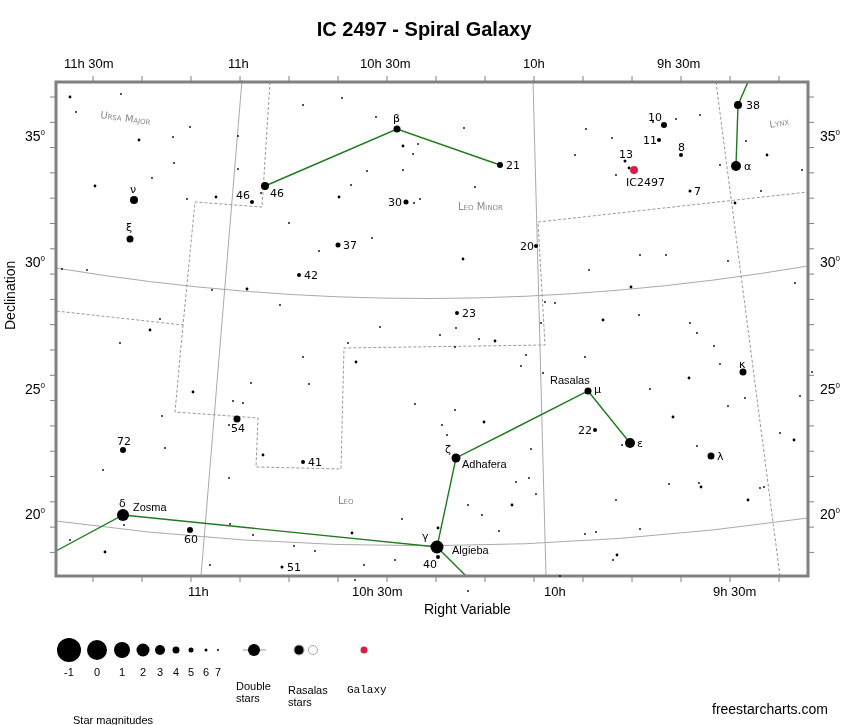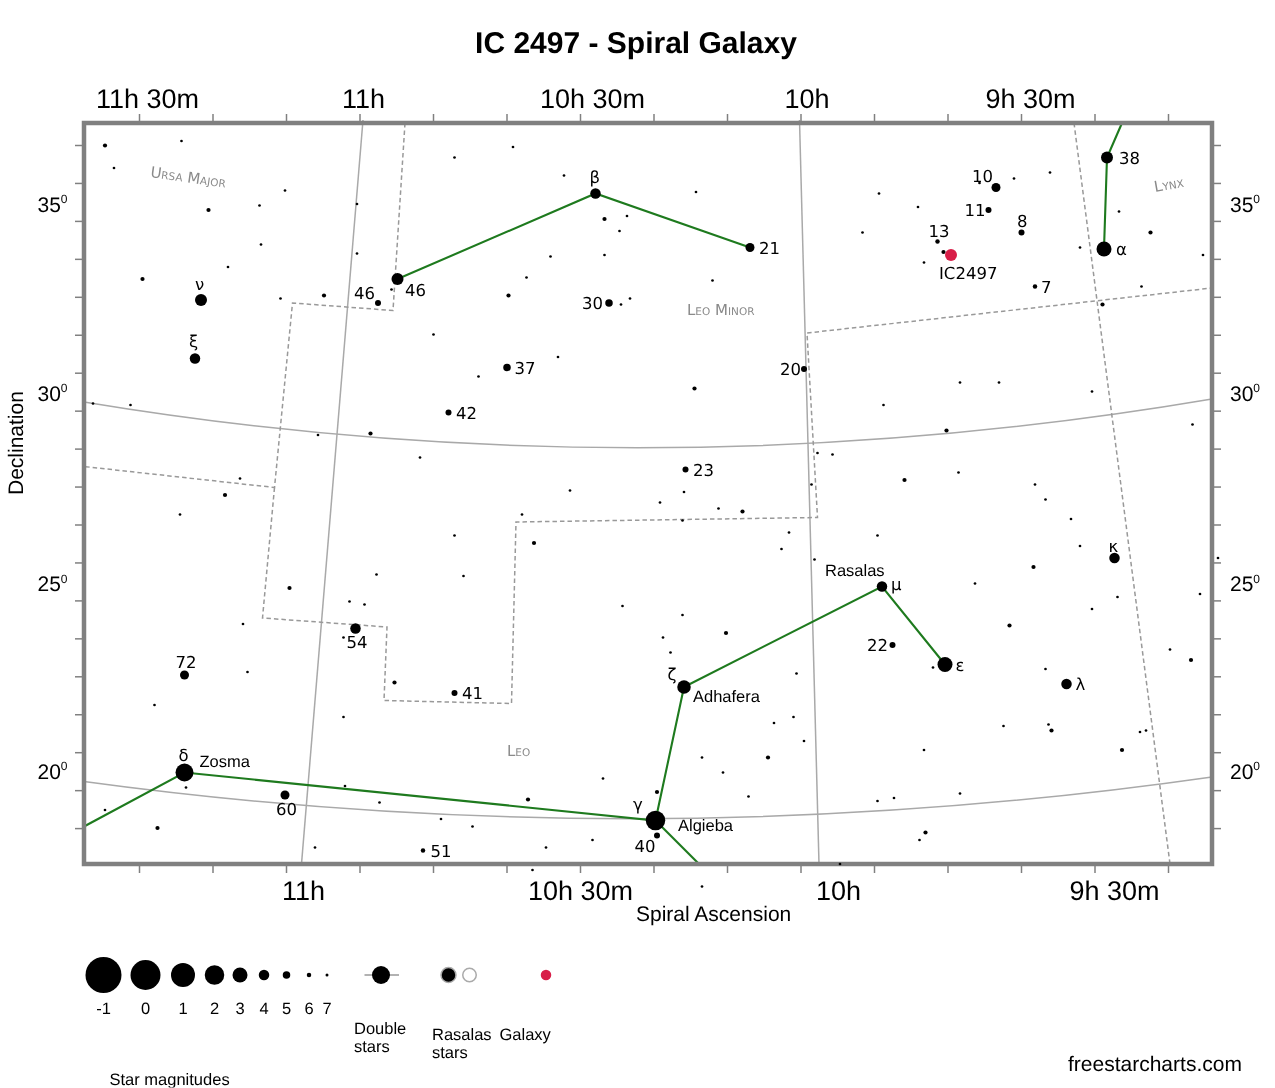--- a/index.html
+++ b/index.html
@@ -1,19 +1,19 @@
 <!DOCTYPE html>
 <html><head>
 <meta charset="utf-8">
 <style>
   html, body { margin: 0; padding: 0; background: #ffffff; }
   body { width: 850px; height: 725px; position: relative; overflow: hidden; font-family: "Liberation Sans", sans-serif; color: #000; }
   #title { position: absolute; left: 0; top: 18px; width: 848px; text-align: center; font-weight: bold; font-size: 20px; }
   #chart { position: absolute; left: 0; top: 0; }
-  .tick-label { position: absolute; font-size: 18px; white-space: nowrap; }
+  .tick-label { position: absolute; font-size: 13px; white-space: nowrap; }
   .axis-title { position: absolute; font-size: 14px; white-space: nowrap; }
   #dec-title { left: 2px; top: 330px; transform: rotate(-90deg); transform-origin: left top; }
   #ra-title { left: 424px; top: 601px; }
   .legend-text { position: absolute; font-size: 11px; line-height: 12px; }
   #credit { position: absolute; left: 712px; top: 701px; font-size: 14px; text-align: right; }
 </style>
 </head>
 <body>
 
 <div id="title">IC 2497 - Spiral Galaxy</div>
@@ -397,20 +397,20 @@
     <div class="tick-label" style="left: 25px; top: 506px; font-size: 14px;"><span>20</span><sup style="font-size: 8px;">0</sup></div>
   </div>
 <div id="dec-right">
     <div class="tick-label" style="left: 820px; top: 128px; font-size: 14px;"><span>35</span><sup style="font-size: 8px;">0</sup></div>
     <div class="tick-label" style="left: 820px; top: 254px; font-size: 14px;"><span>30</span><sup style="font-size: 8px;">0</sup></div>
     <div class="tick-label" style="left: 820px; top: 381px; font-size: 14px;"><span>25</span><sup style="font-size: 8px;">0</sup></div>
     <div class="tick-label" style="left: 820px; top: 506px; font-size: 14px;"><span>20</span><sup style="font-size: 8px;">0</sup></div>
   </div>
 
 <div id="dec-title" class="axis-title">Declination</div>
-<div id="ra-title" class="axis-title">Spiral Ascension</div>
+<div id="ra-title" class="axis-title">Right Variable</div>
 
 <div class="legend-text" style="left:62px;top:714px;margin-left:11px;">Star magnitudes</div>
 <div class="legend-text" style="left:236px;top:680px;"><span>Double</span><br><span>stars</span></div>
 <div class="legend-text" style="left:288px;top:684px;"><span>Rasalas</span><br><span>stars</span></div>
-<div class="legend-text" style="left:333px;top:684px;">Galaxy</div>
+<div class="legend-text" style="left:347px;top:684px;font-family:Liberation Mono, monospace;">Galaxy</div>
 
 <div id="credit">freestarcharts.com</div>
 
 </body></html>

